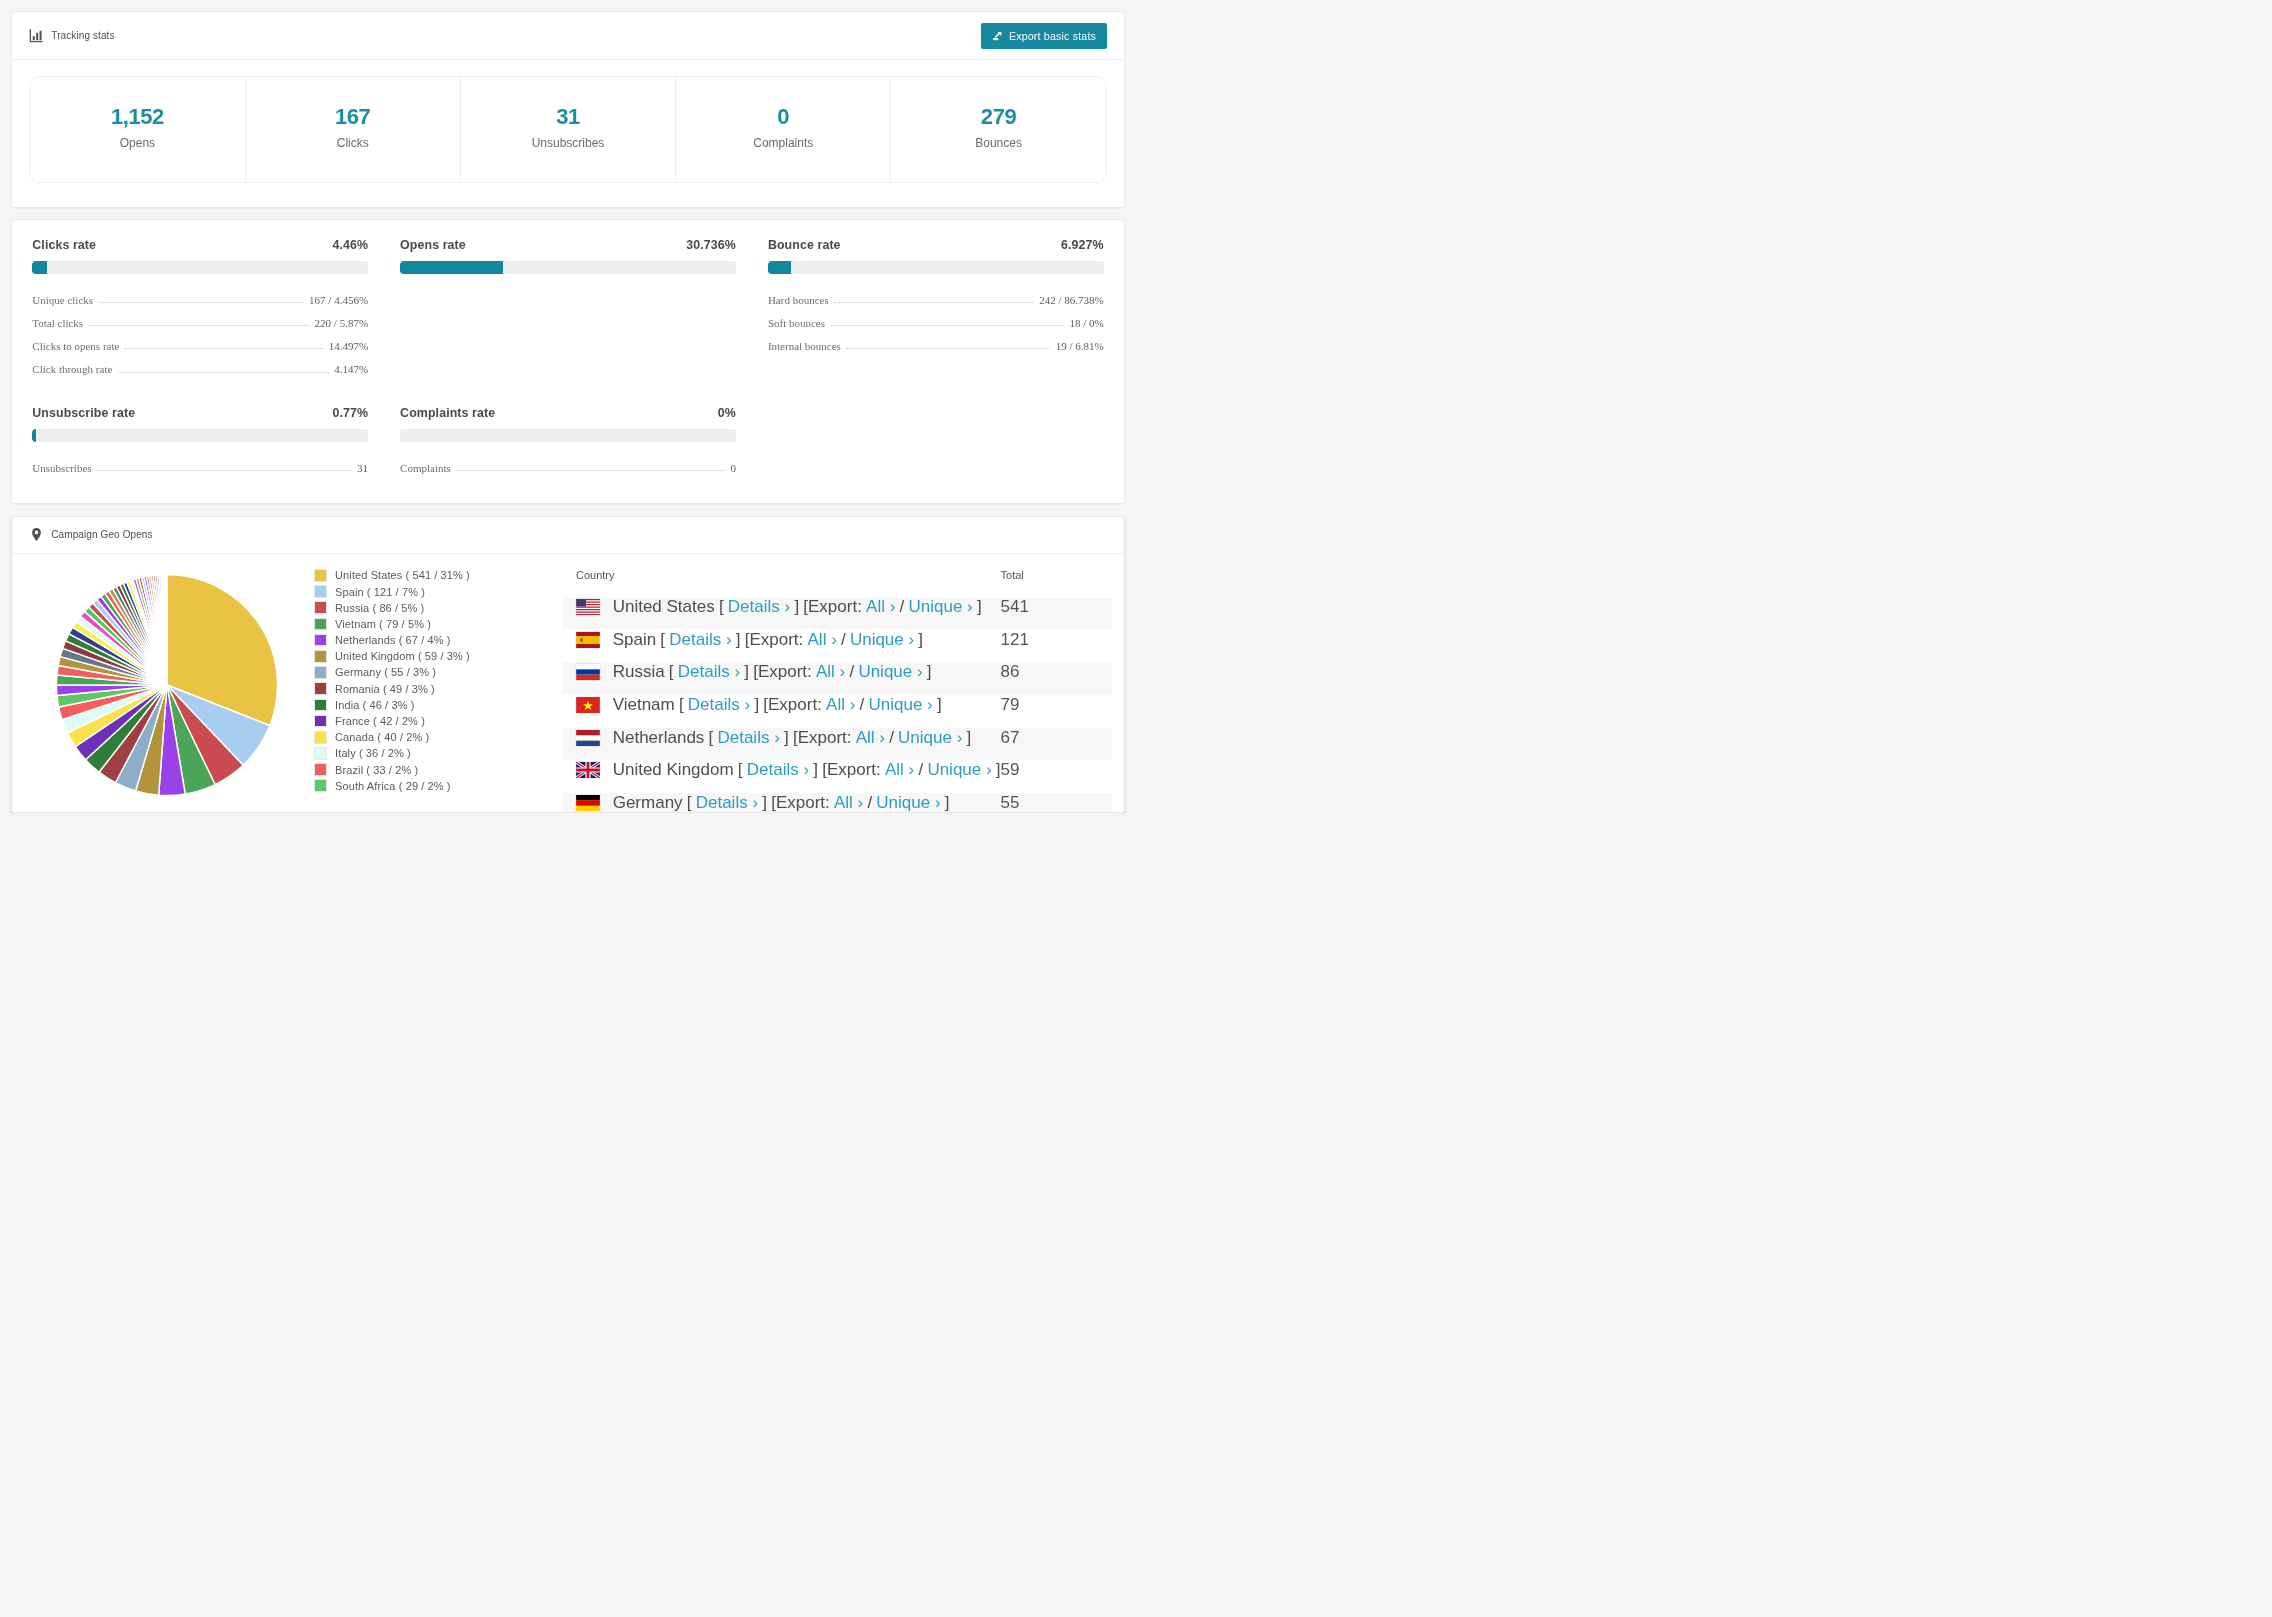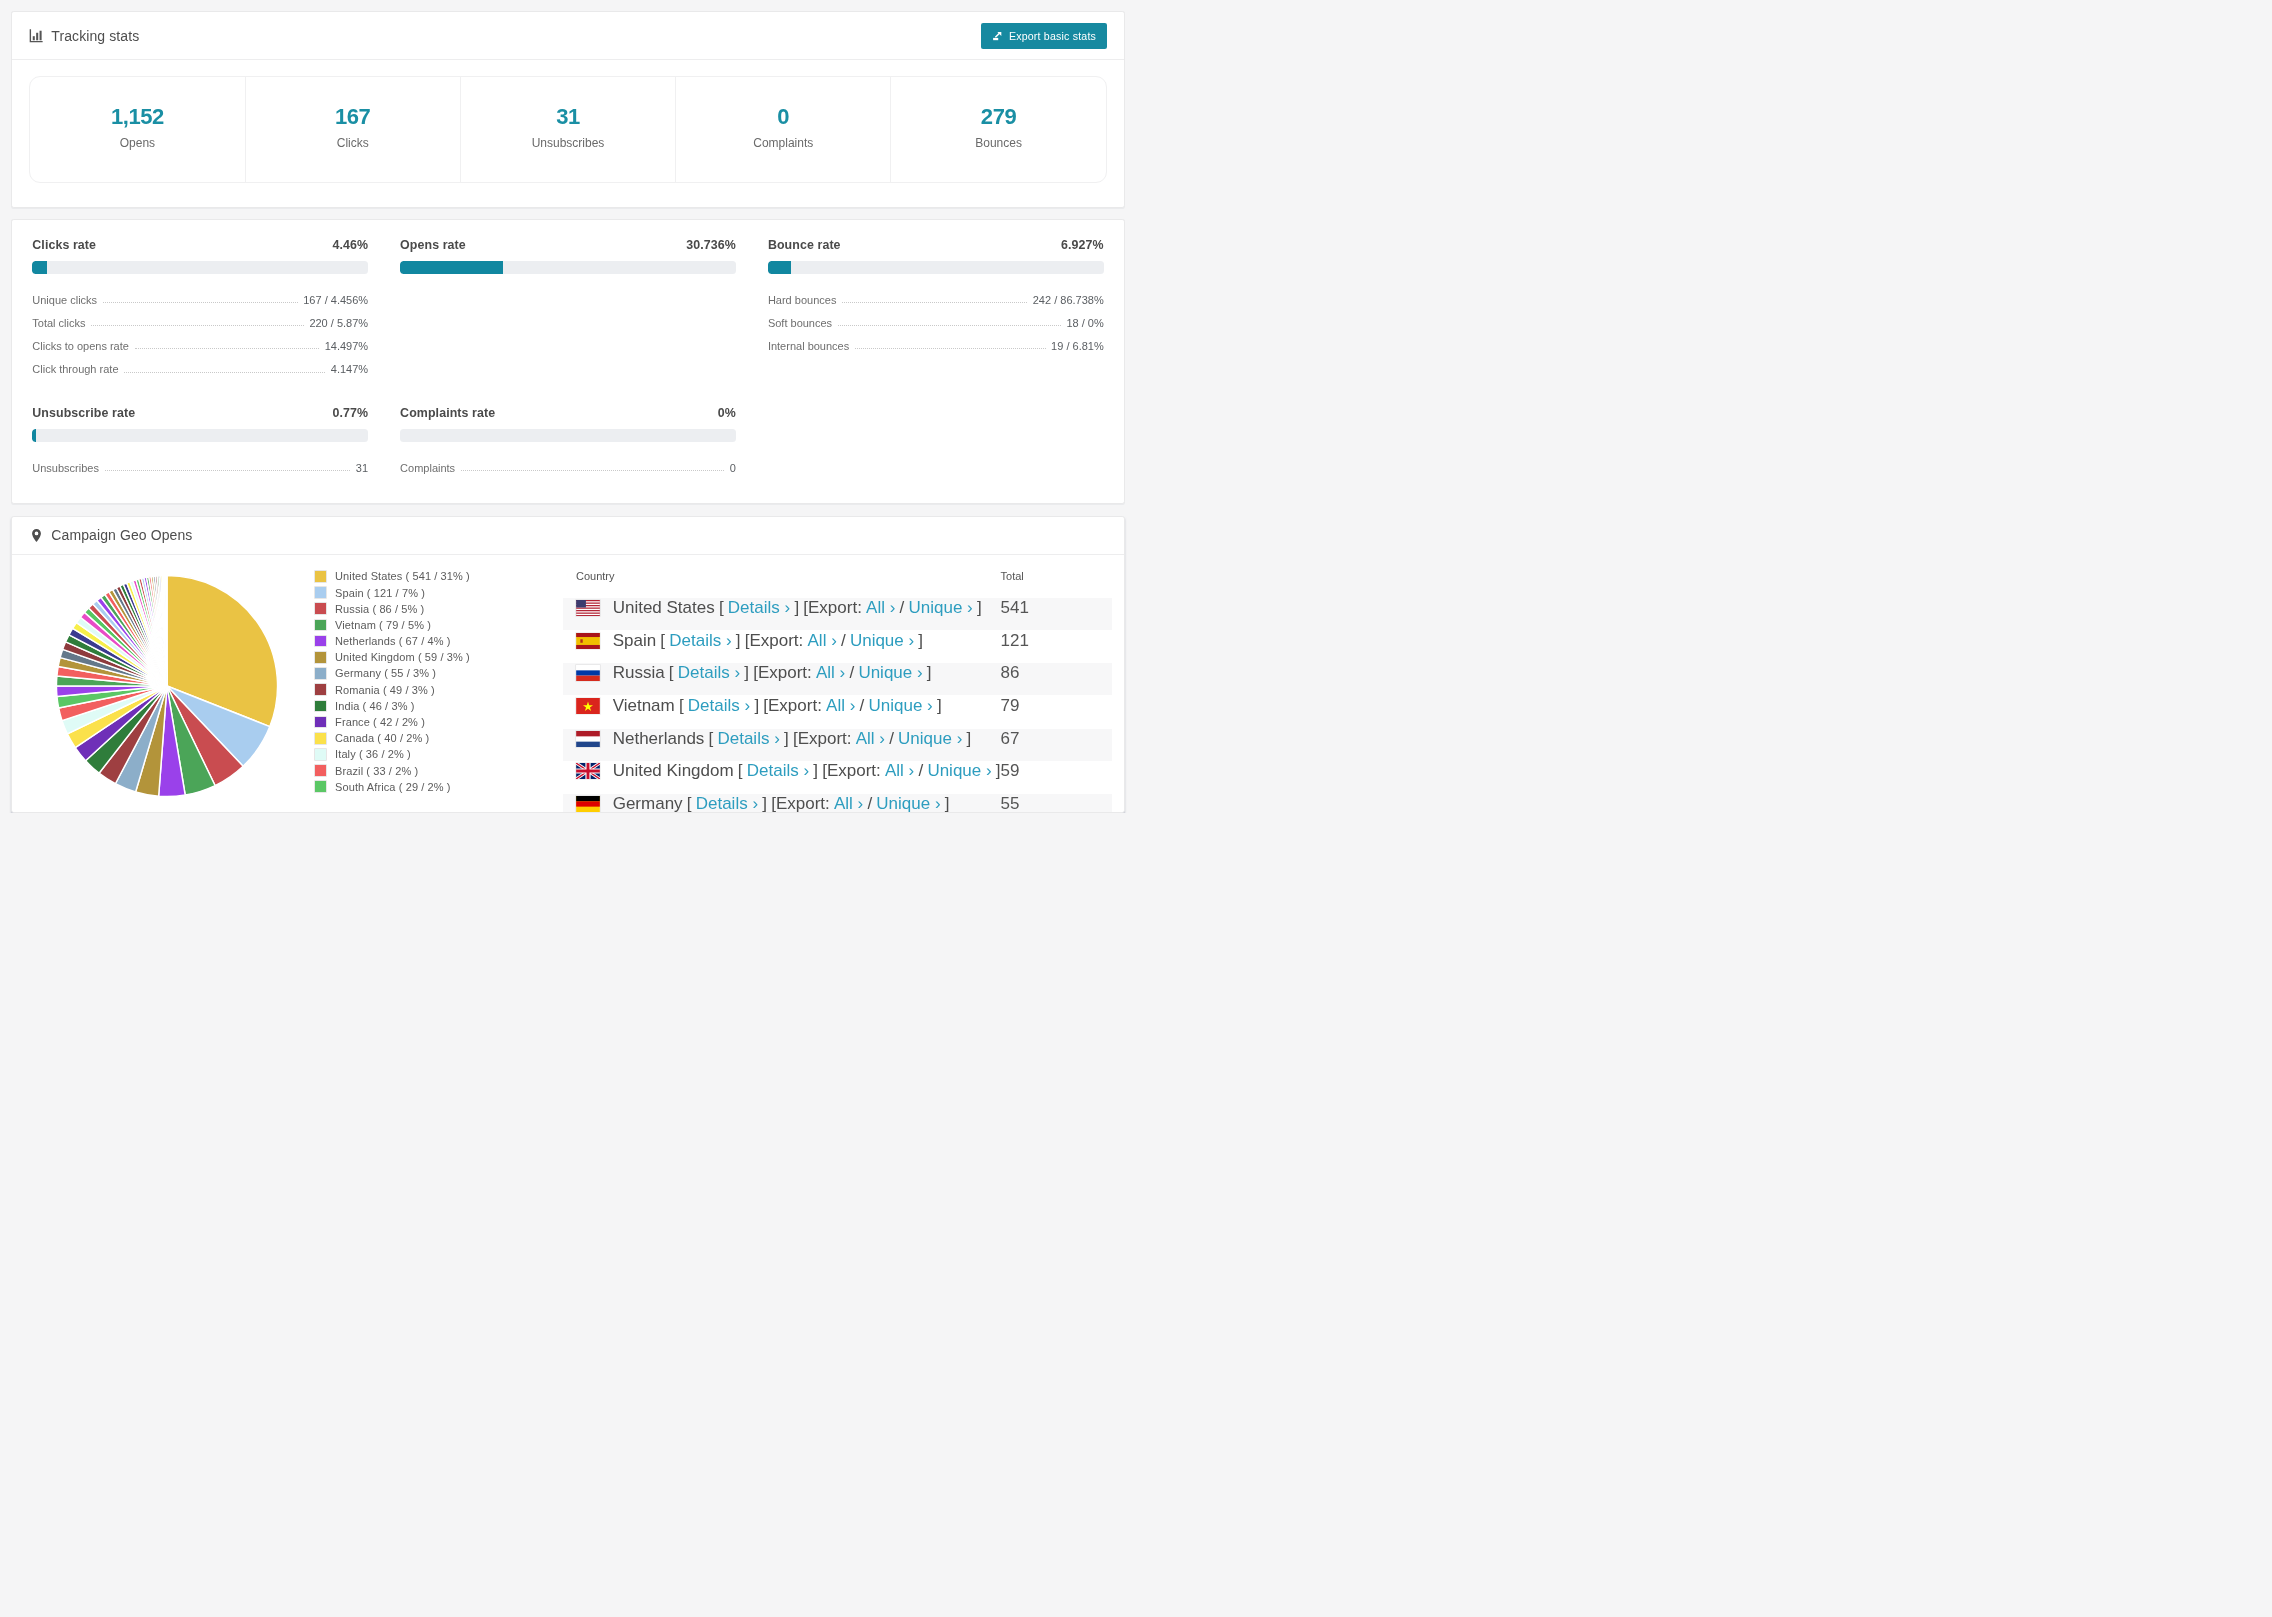--- a/index.html
+++ b/index.html
@@ -4,21 +4,21 @@
 <style>
   * { margin:0; padding:0; box-sizing:border-box; }
   html,body { background:#f5f5f6; }
   body { width:1136px; min-height:809px; font-family:"Liberation Sans","DejaVu Sans",sans-serif; color:#4e4e4e; }
   .card { background:#fff; border:0.7px solid #e9e9ea; border-radius:2.8px; margin:0 11.3px; box-shadow:0 0.7px 0.7px rgba(40,50,70,.05); }
   #card-tracking { margin-top:11.3px; }
   #card-rates { margin-top:11.3px; }
   #card-geo { margin-top:11.3px; height:297px; overflow:hidden; box-shadow:0 2.1px 2.1px -0.7px rgba(100,110,135,.35); }
 
   .card-header { display:flex; align-items:center; padding:10.6px 17px; }
-  .card-title { font-size:14px; font-weight:500; color:#4e4e4e; margin-left:7px; letter-spacing:0.1px; }
+  .card-title { font-size:10px; font-weight:500; color:#4e4e4e; margin-left:7px; letter-spacing:0.1px; }
   .hdr-icon { width:15px; height:15px; flex:none; }
   .card-divider { border-top:0.7px solid #ededee; }
 
   
   .btn-export { margin-left:auto; display:flex; align-items:center; gap:5.6px; background:#1689a0; color:#fff;
     border:none; border-radius:2.1px; padding:7px 10.6px; font-size:10.6px; font-family:inherit; cursor:pointer; letter-spacing:0.2px; }
   .btn-export svg { width:11.3px; height:11.3px; }
 
   
   .stats-row { display:flex; margin:15.5px 17px 24px; border:0.7px solid #f0f0f1; border-radius:11px; }
@@ -26,21 +26,21 @@
   .stat-box + .stat-box { border-left:0.7px solid #f0f0f1; }
   .stat-value { font-size:22px; font-weight:700; color:#1a8fa4; letter-spacing:-0.4px; }
   .stat-label { font-size:12px; color:#6a6a6a; margin-top:5.6px; }
 
   
   .rates-grid { display:grid; grid-template-columns:repeat(3,1fr); column-gap:32px; row-gap:25.4px; padding:18.4px 20px 24px; }
   .rate-head { display:flex; justify-content:space-between; align-items:baseline; margin-bottom:9.2px; }
   .rate-title, .rate-value { font-size:12.4px; font-weight:700; color:#4a4a4a; letter-spacing:0.1px; }
   .bar-track { height:12.7px; background:#eceef1; border-radius:3.5px; overflow:hidden; }
   .bar-fill { height:100%; background:#1187a0; border-radius:3.5px 0 0 3.5px; width:0; }
-  .rate-rows { margin-top:14px; }
+  .rate-rows { margin-top:14px;font-family:Liberation Serif, serif; }
   .rate-row { display:flex; align-items:flex-end; padding:5.6px 0; }
   .rate-row-label { font-size:11px; color:#6f6f6f; white-space:nowrap; }
   .leader { flex:1; border-bottom:0.7px dotted #c9c9c9; margin:0 5.6px 2.8px; }
   .rate-row-value { font-size:11px; color:#5a5e62; white-space:nowrap; }
 
   
   .geo-body { display:flex; padding:0 17px 0 7px; }
   .pie-wrap { width:296px; flex:none; padding:11.3px 0 0 28px; }
   .legend { width:248px; flex:none; padding-top:15.5px; }
   .legend-item { display:flex; align-items:center; margin-bottom:4.2px; }

